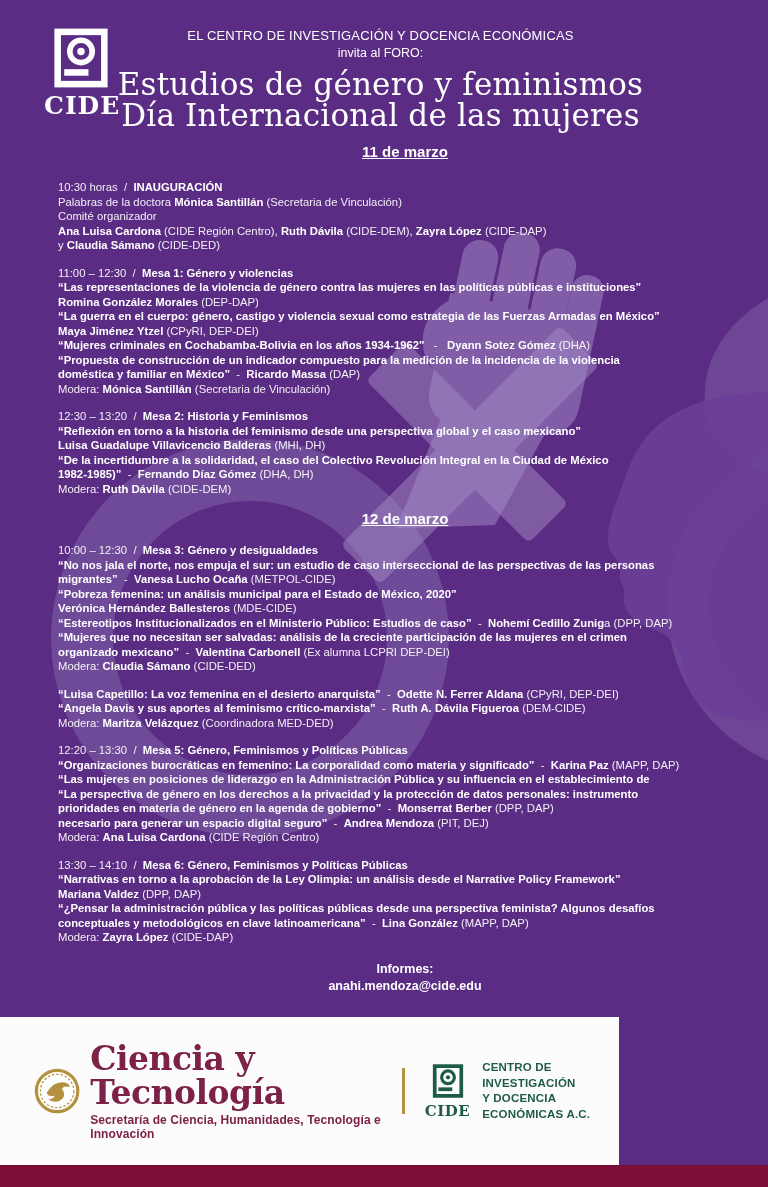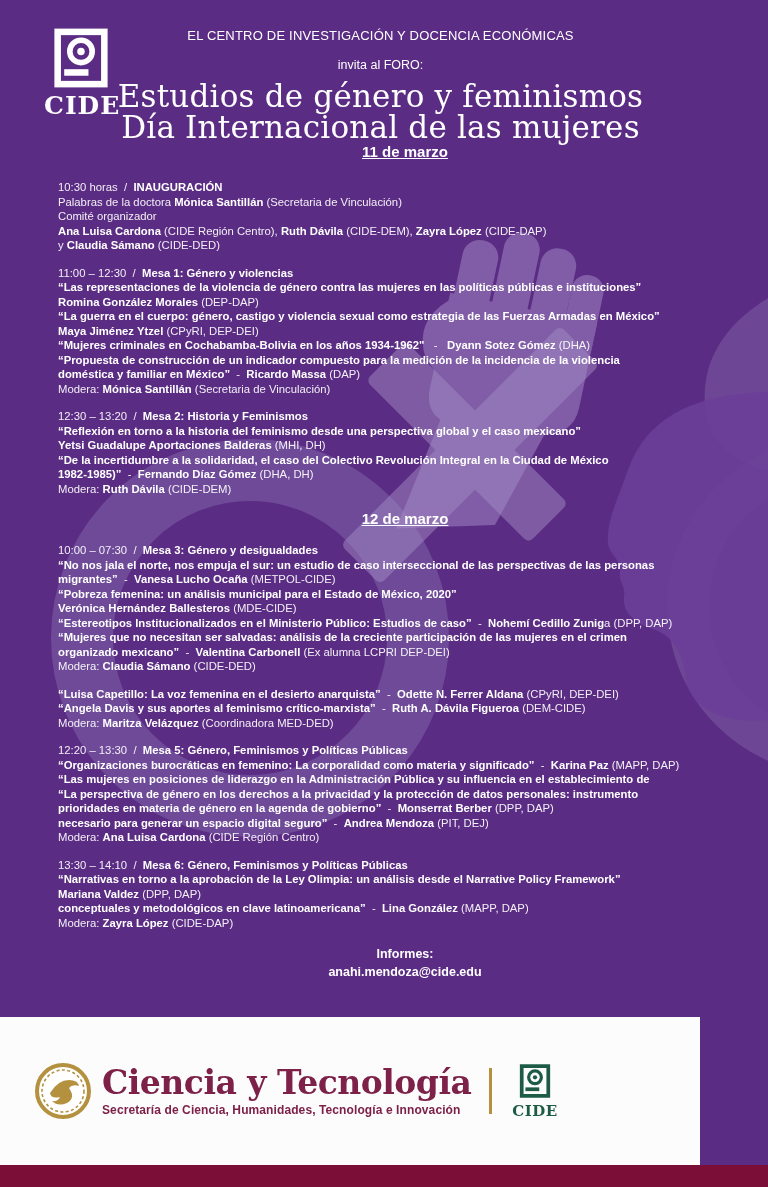--- a/index.html
+++ b/index.html
@@ -27,21 +27,21 @@
   .wm-dark{fill:var(--watermark-dark);}
 
   
   .logo-block{position:absolute;top:28px;left:44px;width:74px;text-align:center;z-index:3;}
   .logo-label{
     font-family:"DejaVu Serif",serif;font-weight:bold;font-size:25px;
     letter-spacing:1px;color:#fff;margin-top:1px;line-height:1;
   }
   .top-header{position:absolute;top:28px;left:0;right:7px;text-align:center;z-index:2;}
   .org-line{font-size:13px;letter-spacing:.2px;}
-  .invite-line{font-size:12.5px;margin-top:15px;}
+  .invite-line{font-size:12.5px;margin-top:3px;}
   .event-title{
     font-family:"DejaVu Serif",serif;font-weight:normal;
     font-size:31px;line-height:31px;margin-top:9px;letter-spacing:.2px;
   }
 
   
   .program{
     position:absolute;top:142px;left:58px;width:694px;z-index:2;
     font-size:11.3px;line-height:14.5px;
   }
@@ -54,21 +54,21 @@
   .section{margin-bottom:13px;}
   .line{white-space:pre;color:rgba(255,255,255,.92);}
   .line .b{font-weight:bold;color:#fff;}
   .contact{
     text-align:center;font-weight:bold;font-size:12.5px;line-height:17.5px;
     margin-top:16px;
   }
 
   
   .footer{
-    position:absolute;left:0;top:1017px;width:700px;height:148px;
+    position:absolute;left:0;top:1017px;width:619px;height:148px;
     background:var(--footer-bg);z-index:4;
     display:flex;align-items:center;
   }
   .footer-left{display:flex;align-items:center;margin-left:34px;}
   .ciencia-text{margin-left:10px;}
   .ciencia-title{
     font-family:"DejaVu Serif",serif;font-weight:bold;
     font-size:33px;line-height:34px;color:var(--maroon-title);letter-spacing:-.5px;
   }
   .ciencia-subtitle{
@@ -160,28 +160,28 @@
         <div class="line"><span class="b">“La guerra en el cuerpo: género, castigo y violencia sexual como estrategia de las Fuerzas Armadas en México”</span></div>
         <div class="line"><span class="b">Maya Jiménez Ytzel</span><span> (CPyRI, DEP-DEI)</span></div>
         <div class="line"><span class="b">“Mujeres criminales en Cochabamba-Bolivia en los años 1934-1962"</span><span>   -   </span><span class="b">Dyann Sotez Gómez</span><span> (DHA)</span></div>
         <div class="line"><span class="b">“Propuesta de construcción de un indicador compuesto para la medición de la incidencia de la violencia</span></div>
         <div class="line"><span class="b">doméstica y familiar en México”</span><span>  -  </span><span class="b">Ricardo Massa</span><span> (DAP)</span></div>
         <div class="line"><span>Modera: </span><span class="b">Mónica Santillán</span><span> (Secretaria de Vinculación)</span></div>
       </div>
       <div class="section">
         <div class="line"><span>12:30 – 13:20  /  </span><span class="b">Mesa 2: Historia y Feminismos</span></div>
         <div class="line"><span class="b">“Reflexión en torno a la historia del feminismo desde una perspectiva global y el caso mexicano”</span></div>
-        <div class="line"><span class="b">Yetsi Guadalupe Aportaciones Balderas</span><span> (MHI, DH)</span></div>
+        <div class="line"><span class="b">Luisa Guadalupe Villavicencio Balderas</span><span> (MHI, DH)</span></div>
         <div class="line"><span class="b">“De la incertidumbre a la solidaridad, el caso del Colectivo Revolución Integral en la Ciudad de México</span></div>
         <div class="line"><span class="b">1982-1985)”</span><span>  -  </span><span class="b">Fernando Díaz Gómez</span><span> (DHA, DH)</span></div>
         <div class="line"><span>Modera: </span><span class="b">Ruth Dávila</span><span> (CIDE-DEM)</span></div>
       </div>
       <div class="day-heading">12 de marzo</div>
       <div class="section">
-        <div class="line"><span>10:00 – 07:30  /  </span><span class="b">Mesa 3: Género y desigualdades</span></div>
+        <div class="line"><span>10:00 – 12:30  /  </span><span class="b">Mesa 3: Género y desigualdades</span></div>
         <div class="line"><span class="b">“No nos jala el norte, nos empuja el sur: un estudio de caso interseccional de las perspectivas de las personas</span></div>
         <div class="line"><span class="b">migrantes”</span><span>  -  </span><span class="b">Vanesa Lucho Ocaña</span><span> (METPOL-CIDE)</span></div>
         <div class="line"><span class="b">“Pobreza femenina: un análisis municipal para el Estado de México, 2020”</span></div>
         <div class="line"><span class="b">Verónica Hernández Ballesteros</span><span> (MDE-CIDE)</span></div>
         <div class="line"><span class="b">“Estereotipos Institucionalizados en el Ministerio Público: Estudios de caso”</span><span>  -  </span><span class="b">Nohemí Cedillo Zunig</span><span>a (DPP, DAP)</span></div>
         <div class="line"><span class="b">“Mujeres que no necesitan ser salvadas: análisis de la creciente participación de las mujeres en el crimen</span></div>
         <div class="line"><span class="b">organizado mexicano”</span><span>  -  </span><span class="b">Valentina Carbonell</span><span> (Ex alumna LCPRI DEP-DEI)</span></div>
         <div class="line"><span>Modera: </span><span class="b">Claudia Sámano</span><span> (CIDE-DED)</span></div>
       </div>
       <div class="section">
@@ -195,20 +195,21 @@
         <div class="line"><span class="b">“Las mujeres en posiciones de liderazgo en la Administración Pública y su influencia en el establecimiento de</span></div>
         <div class="line"><span class="b">“La perspectiva de género en los derechos a la privacidad y la protección de datos personales: instrumento</span></div>
         <div class="line"><span class="b">prioridades en materia de género en la agenda de gobierno”</span><span>  -  </span><span class="b">Monserrat Berber</span><span> (DPP, DAP)</span></div>
         <div class="line"><span class="b">necesario para generar un espacio digital seguro”</span><span>  -  </span><span class="b">Andrea Mendoza</span><span> (PIT, DEJ)</span></div>
         <div class="line"><span>Modera: </span><span class="b">Ana Luisa Cardona</span><span> (CIDE Región Centro)</span></div>
       </div>
       <div class="section">
         <div class="line"><span>13:30 – 14:10  /  </span><span class="b">Mesa 6: Género, Feminismos y Políticas Públicas</span></div>
         <div class="line"><span class="b">“Narrativas en torno a la aprobación de la Ley Olimpia: un análisis desde el Narrative Policy Framework”</span></div>
         <div class="line"><span class="b">Mariana Valdez</span><span> (DPP, DAP)</span></div>
+        <div class="line"><span class="b">“¿Pensar la administración pública y las políticas públicas desde una perspectiva feminista? Algunos desafíos</span></div>
         <div class="line"><span class="b">conceptuales y metodológicos en clave latinoamericana”</span><span>  -  </span><span class="b">Lina González</span><span> (MAPP, DAP)</span></div>
         <div class="line"><span>Modera: </span><span class="b">Zayra López</span><span> (CIDE-DAP)</span></div>
       </div>
       <div class="contact">
       <div>Informes:</div>
       <div>anahi.mendoza@cide.edu</div>
     </div>
   </div>
 
   <div class="footer">
@@ -227,17 +228,21 @@
     <div class="footer-cide">
       <div class="footer-cide-logo">
         <svg width="32" height="34" viewBox="0 0 60 64">
           <rect x="5" y="4" width="50" height="56" fill="none" stroke="#1d5b45" stroke-width="7"></rect>
           <circle cx="30" cy="25" r="12" fill="none" stroke="#1d5b45" stroke-width="6"></circle>
           <circle cx="30" cy="25" r="4" fill="#1d5b45"></circle>
           <rect x="12" y="44" width="26" height="7" fill="#1d5b45"></rect>
         </svg>
         <div class="footer-cide-label">CIDE</div>
       </div>
+      <div class="footer-cide-name">
+        <div>CENTRO DE INVESTIGACIÓN</div>
+        <div>Y DOCENCIA ECONÓMICAS A.C.</div>
+      </div>
     </div>
   </div>
 
   <div class="bottom-bar"></div>
 </div>
 
 </body></html>

